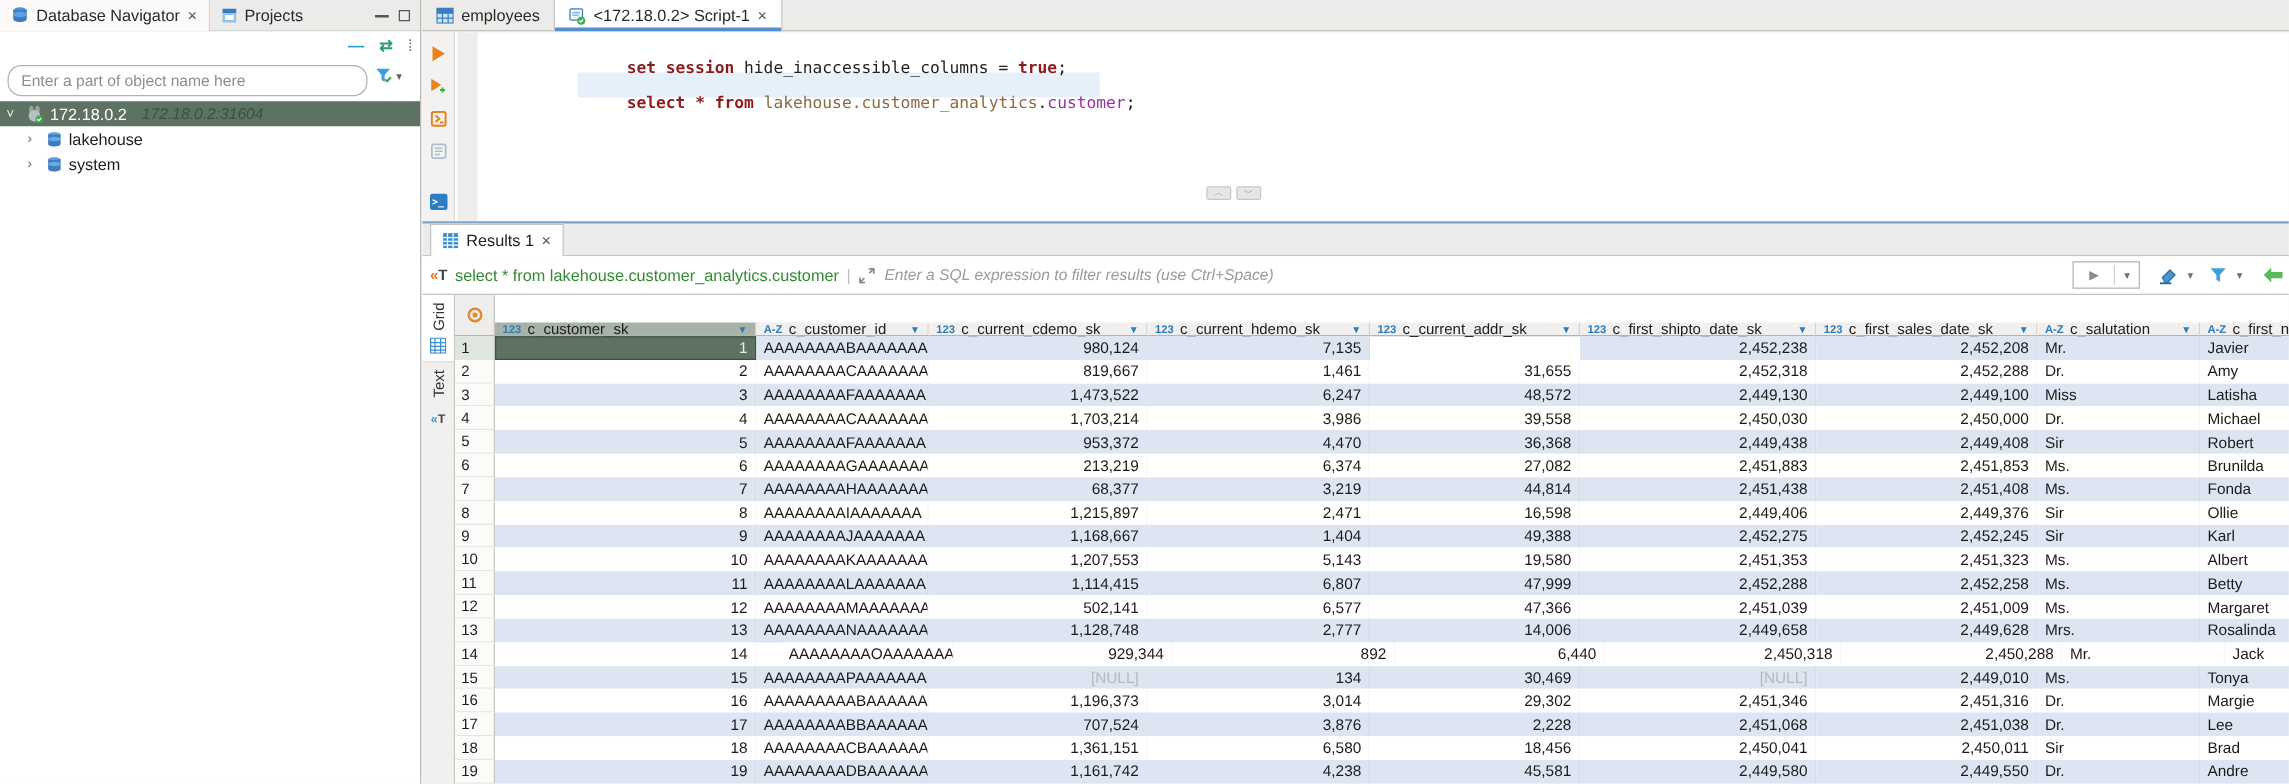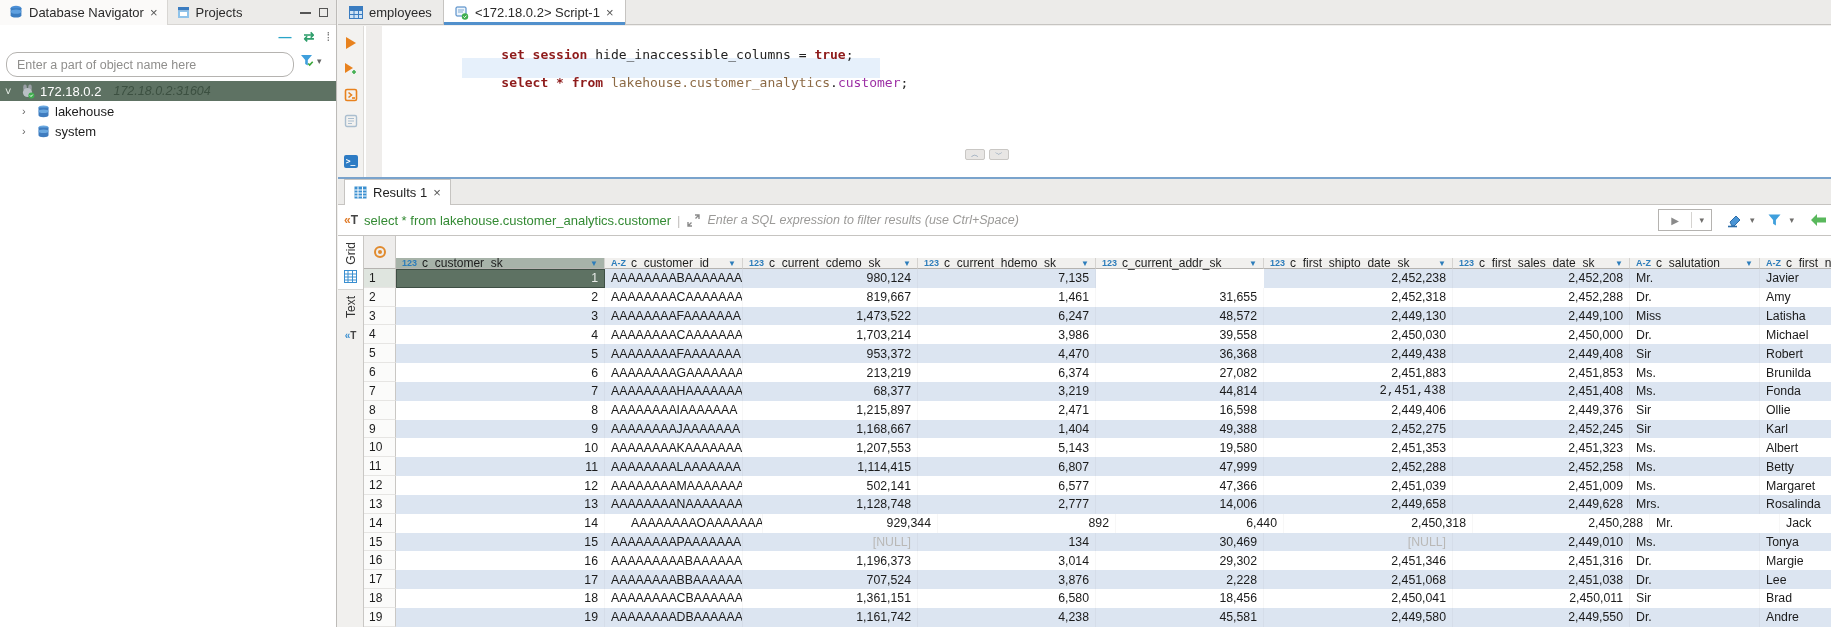--- a/index.html
+++ b/index.html
@@ -462,21 +462,21 @@
           <div class="gcell" style="min-width: 130px; width: 130px;">Ms.</div>
           <div class="gcell" style="min-width: 240px; width: 240px;">Brunilda</div>
         </div>
         <div class="grow even">
           <div class="rnum">7</div>
           <div class="gcell r" style="min-width: 209px; width: 209px;">7</div>
           <div class="gcell" style="min-width: 138px; width: 138px;">AAAAAAAAHAAAAAAA</div>
           <div class="gcell r" style="min-width: 175px; width: 175px;">68,377</div>
           <div class="gcell r" style="min-width: 178px; width: 178px;">3,219</div>
           <div class="gcell r" style="min-width: 168px; width: 168px;">44,814</div>
-          <div class="gcell r" style="min-width: 189px; width: 189px; font-family: Liberation Mono, monospace;">2,451,438</div>
+          <div class="gcell r" style="min-width: 189px; width: 189px;">2,451,438</div>
           <div class="gcell r" style="min-width: 177px; width: 177px;">2,451,408</div>
           <div class="gcell" style="min-width: 130px; width: 130px;">Ms.</div>
           <div class="gcell" style="min-width: 240px; width: 240px;">Fonda</div>
         </div>
         <div class="grow odd">
           <div class="rnum">8</div>
           <div class="gcell r" style="min-width: 209px; width: 209px;">8</div>
           <div class="gcell" style="min-width: 138px; width: 138px;">AAAAAAAAIAAAAAAA</div>
           <div class="gcell r" style="min-width: 175px; width: 175px;">1,215,897</div>
           <div class="gcell r" style="min-width: 178px; width: 178px;">2,471</div>

